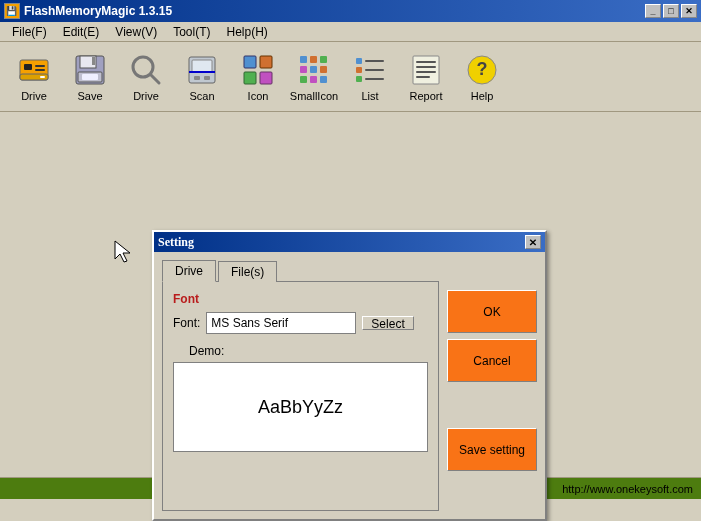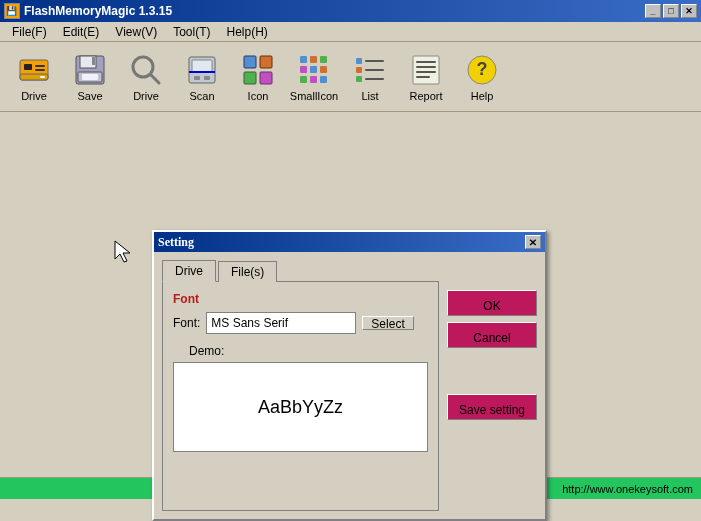--- a/index.html
+++ b/index.html
@@ -103,21 +103,21 @@
       flex: 1;
     }
 
     
     #status-bar {
       position: absolute;
       bottom: 0;
       left: 0;
       right: 0;
       height: 22px;
-      background: #22c55e;
+      background: #4d7c0f;
       border-top: 1px solid #a09880;
       display: flex;
       align-items: center;
       justify-content: flex-end;
       padding: 0 8px;
       font-size: 11px;
     }
 
     
     #cursor {
@@ -254,23 +254,23 @@
 
     
     #dialog-buttons {
       display: flex;
       flex-direction: column;
       gap: 6px;
       min-width: 90px;
       padding-top: 30px;
     }
     .dialog-btn {
-      height: 26px;
+      height: 43px;
       padding: 8px 8px;
-      background: #be185d;
+      background: #f97316;
       border: 1px solid;
       border-color: #fff #808080 #808080 #fff;
       cursor: pointer;
       font-size: 12px;
       text-align: center;
     }
     #save-setting-btn {
       margin-top: 40px;
     }
   </style>

